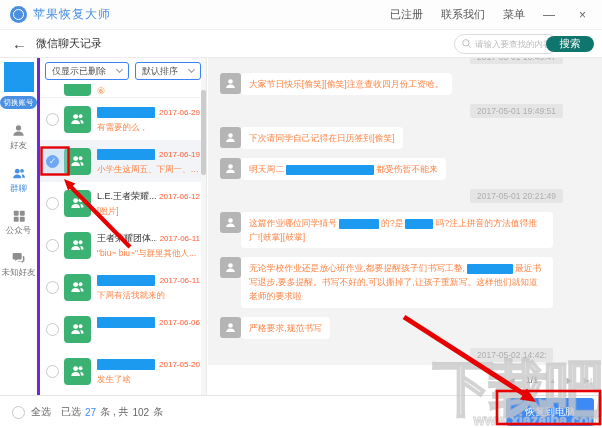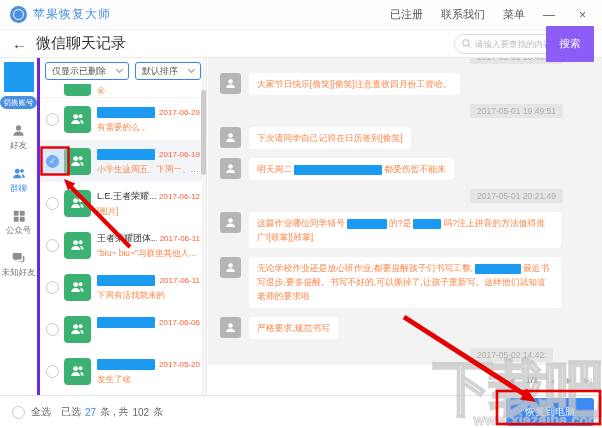--- a/index.html
+++ b/index.html
@@ -12,27 +12,27 @@
   .logo { width:17px; height:17px; border-radius:50%; background:#4a90e2; position:relative; flex:none; }
   .logo::after { content:""; position:absolute; inset:3px; border:1.5px solid #fff; border-radius:50%; }
   .app-title { color:#4a90e2; font-size:12px; margin-left:6px; letter-spacing:1px; }
   .tb-right { margin-left:auto; display:flex; align-items:center; gap:18px; font-size:11px; color:#555; }
   .tb-win { color:#666; font-size:12px; }
   .tb-close { margin-left:6px; }
 
   
   .subheader { position:absolute; left:0; top:30px; width:602px; height:28px; background:#fff; border-bottom:1px solid #ebebeb; display:flex; align-items:center; padding:0 8px 0 12px; }
   .back { font-size:15px; color:#444; line-height:1; }
-  .sh-title { font-size:15px; color:#333; margin-left:9px; }
+  .sh-title { font-size:11px; color:#333; margin-left:9px; }
   .search-wrap { margin-left:auto; display:flex; align-items:center; }
   .search-box { display:flex; align-items:center; width:104px; height:20px; border:1px solid #dcdcdc; border-radius:10px; padding-left:6px; background:#fff; }
   .search-box svg { flex:none; }
   .search-box input { border:none; outline:none; width:74px; font-size:8.5px; color:#888; background:transparent; margin-left:3px; }
   .search-box input::placeholder { color:#bbb; }
-  .search-btn { width:48px; height:36px; background:#8b5cf6; color:#fff; font-size:10.5px; border:none; border-radius:1px; margin-left:-12px; display:flex; align-items:center; justify-content:center; z-index:2; }
+  .search-btn { width:48px; height:16px; background:#0f766e; color:#fff; font-size:10.5px; border:none; border-radius:9px; margin-left:-12px; display:flex; align-items:center; justify-content:center; z-index:2; }
 
   
   .sidebar { position:absolute; left:0; top:58px; width:40px; height:337px; background:#fff; border-right:3px solid #6d28d9; display:flex; flex-direction:column; align-items:center; }
   .avatar-censor { width:30px; height:30px; background:#1c9af0; margin-top:4px; }
   .switch-btn { margin-top:4px; width:37px; height:13px; border-radius:7px; background:#4a90e2; color:#fff; font-size:7.5px; display:flex; align-items:center; justify-content:center; letter-spacing:0; }
   .nav-item { margin-top:14px; display:flex; flex-direction:column; align-items:center; gap:2px; cursor:default; }
   .nav-item .lbl { font-size:8.5px; color:#777; white-space:nowrap; }
   .nav-item svg { fill:#8e8e8e; }
   .nav-item.active svg { fill:#4a90e2; }
   .nav-item.active .lbl { color:#4a90e2; }
@@ -61,21 +61,21 @@
   .list-scrolltrack { position:absolute; right:0; top:0; width:5px; height:100%; background:#f6f6f6; }
   .list-scrollthumb { position:absolute; right:0; top:32px; width:5px; height:85px; background:#ccc; border-radius:2px; }
 
   
   .chatpanel { position:absolute; left:208px; top:58px; width:394px; height:337px; background:#f3f3f3; overflow:hidden; }
   .chat-scroll { padding:0 12px; display:flex; flex-direction:column; }
   .ts { align-self:flex-start; margin-left:250px; background:#e5e5e5; color:#aeaeae; font-size:8.5px; padding:2px 7px; border-radius:2px; margin-top:9px; white-space:nowrap; }
   .ts.clipped { margin-top:-8px; }
   .msg { display:flex; margin-top:9px; align-items:flex-start; }
   .cavatar { width:21px; height:21px; border-radius:3px; background:#b5b5b5; flex:none; display:flex; align-items:center; justify-content:center; }
-  .bubble { margin-left:8px; background:#fff; border-radius:4px; padding:4px 8px; max-width:312px; font-size:8.8px; color:#ff8547; line-height:1.6; }
+  .bubble { margin-left:0; background:#fff; border-radius:4px; padding:4px 8px; max-width:312px; font-size:8.8px; color:#ff8547; line-height:1.6; }
   .censor-inline { display:inline-block; height:10px; background:#1c9af0; border-radius:1px; vertical-align:middle; margin:0 2px; }
   .chatfooter { position:absolute; left:0; bottom:0; width:100%; height:30px; background:#fff; display:flex; align-items:center; justify-content:flex-end; gap:11px; padding-right:10px; font-size:9px; color:#a8a8a8; }
   .pg-arrow { font-size:8px; color:#b5b5b5; }
   .page-num { color:#555; font-size:9px; }
   .pg-dd { font-size:6.5px; color:#999; }
 
   
   .bottombar { position:absolute; left:0; top:395px; width:602px; height:33px; background:#fff; border-top:1px solid #e4e4e4; display:flex; align-items:center; padding:0 8px 0 12px; font-size:10px; color:#666; }
   .bb-radio { width:13px; height:13px; border:1px solid #c8c8c8; border-radius:50%; margin-right:6px; flex:none; background:#fff; }
   .bb-text { display:flex; align-items:center; gap:4px; }

